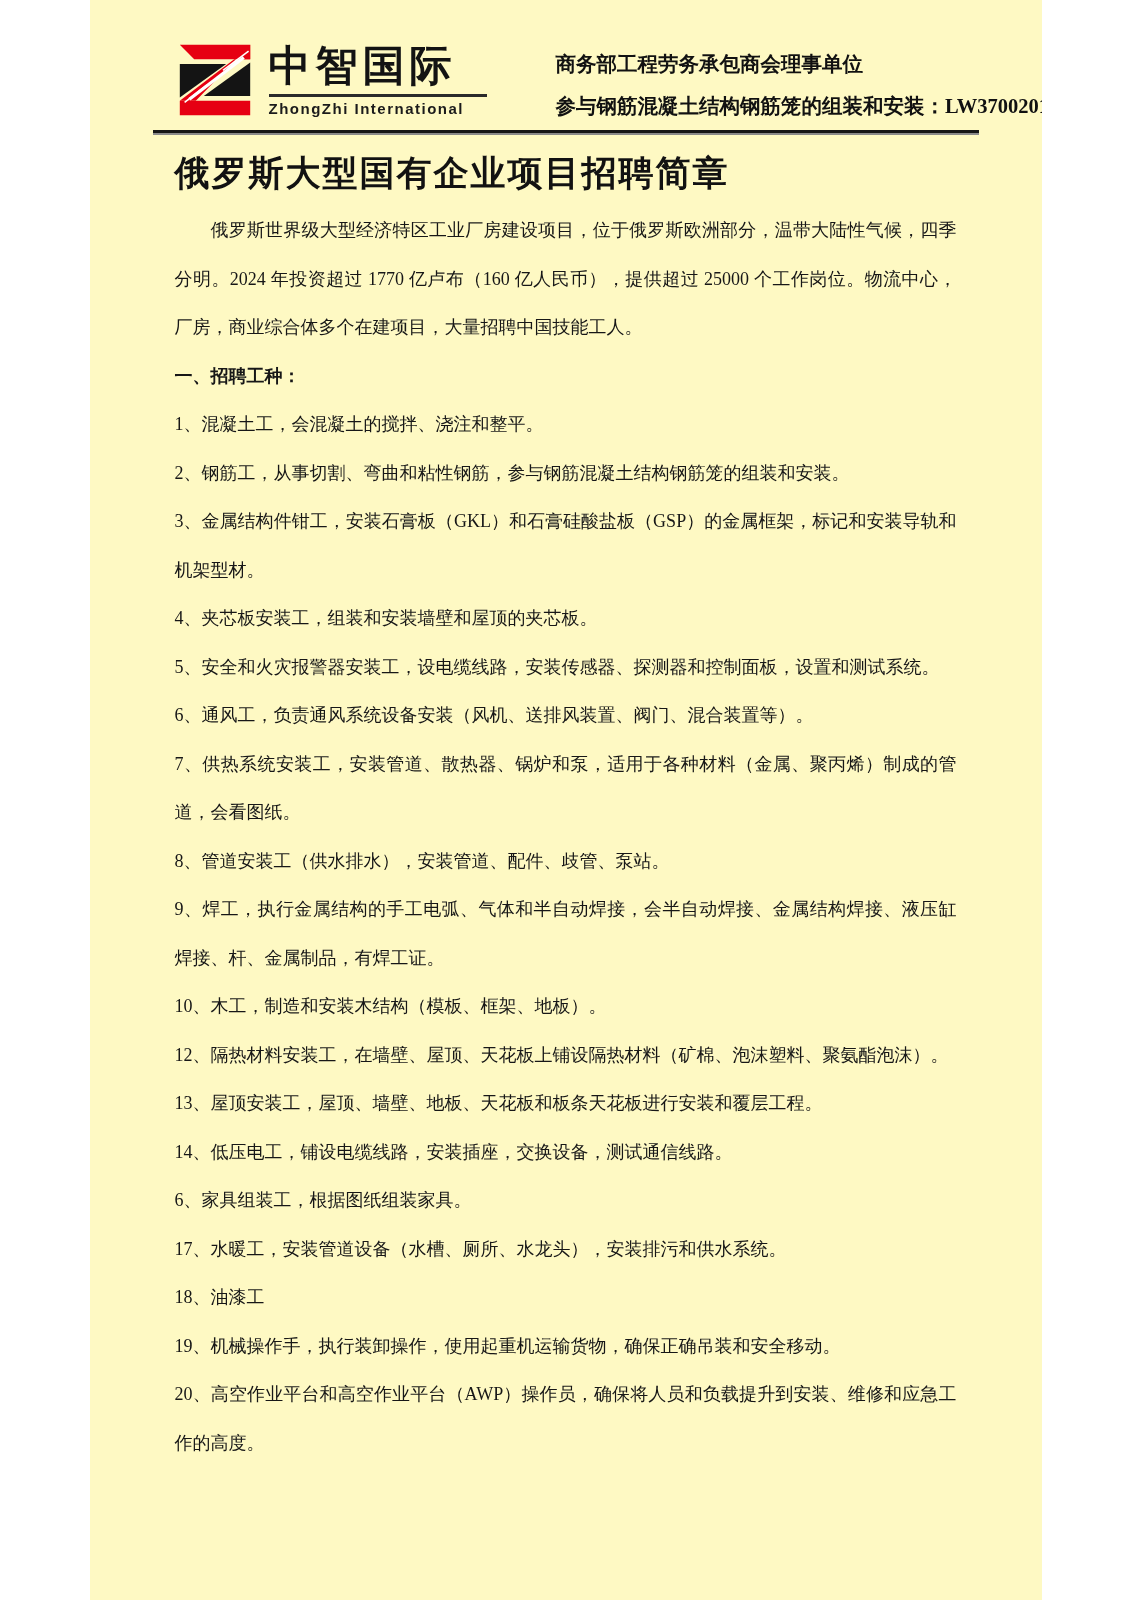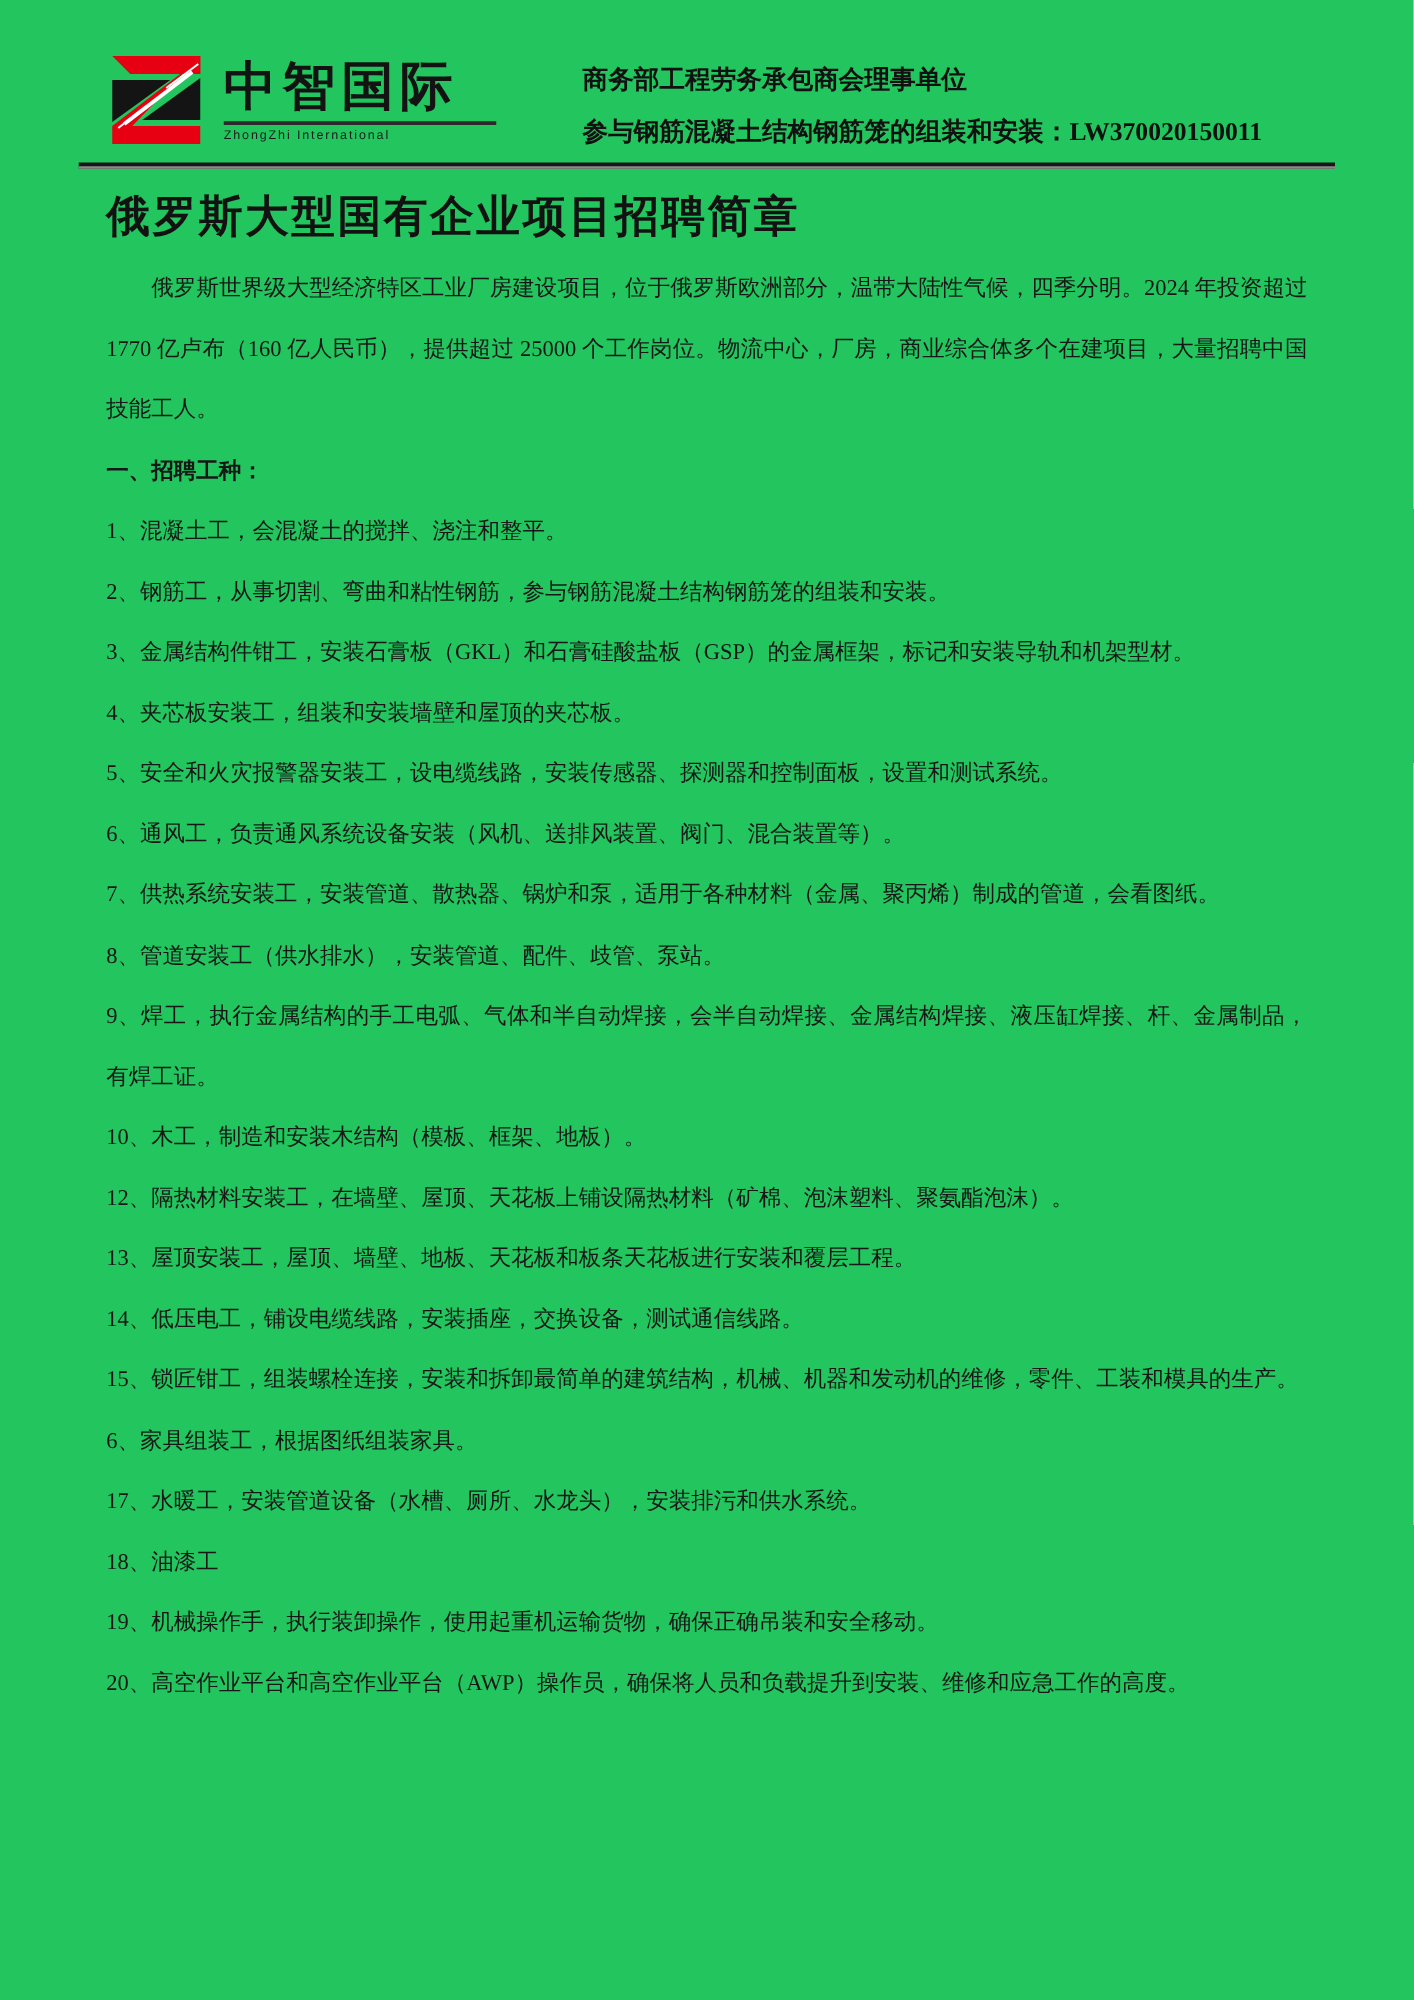--- a/index.html
+++ b/index.html
@@ -1,40 +1,40 @@
 <!DOCTYPE html>
 <html lang="zh"><head>
 <meta charset="utf-8">
 <style>
   * { margin:0; padding:0; box-sizing:border-box; }
   html,body { background:#ffffff; }
   .page {
     position:relative;
-    width:1131px; height:1600px;
+    width:952px; height:1600px;
     margin:0 auto;
-    background:#22c55e;
+    background:#fef9c3;
     color:#171717;
     font-family:"Liberation Serif","DejaVu Serif",serif;
     padding:40px 85px 0 85px;
     overflow:hidden;
   }
   
   .header { display:flex; align-items:flex-start; }
   .logo-block { display:flex; align-items:center; }
   .logo-mark { width:80px; height:80px; flex:0 0 auto; }
   .logo-text { margin-left:14px; width:218px; }
   .company-cn {
     font-family:"Liberation Sans","DejaVu Sans",sans-serif;
     font-weight:900; font-size:42px; line-height:1.1;
     letter-spacing:5px; color:#131313; white-space:nowrap;
   }
   .company-rule { height:3px; background:#2a2a2a; margin:4px 0 3px 0; }
   .company-en {
     font-family:"Liberation Sans","DejaVu Sans",sans-serif;
-    font-weight:normal; font-size:10px; letter-spacing:1.5px;
+    font-weight:bold; font-size:15px; letter-spacing:1.5px;
     color:#1b1b1b; white-space:nowrap;
   }
   .credentials { margin-left:69px; padding-top:14px; }
   .credential-line {
     font-weight:bold; font-size:20.5px; color:#111;
     line-height:1.0; white-space:nowrap;
   }
   .credential-line + .credential-line { margin-top:21px; }
   
   .head-rule {
@@ -105,21 +105,20 @@
     <p class="para job-item">4、夹芯板安装工，组装和安装墙壁和屋顶的夹芯板。</p>
     <p class="para job-item">5、安全和火灾报警器安装工，设电缆线路，安装传感器、探测器和控制面板，设置和测试系统。</p>
     <p class="para job-item">6、通风工，负责通风系统设备安装（风机、送排风装置、阀门、混合装置等）。</p>
     <p class="para job-item">7、供热系统安装工，安装管道、散热器、锅炉和泵，适用于各种材料（金属、聚丙烯）制成的管道，会看图纸。</p>
     <p class="para job-item">8、管道安装工（供水排水），安装管道、配件、歧管、泵站。</p>
     <p class="para job-item">9、焊工，执行金属结构的手工电弧、气体和半自动焊接，会半自动焊接、金属结构焊接、液压缸焊接、杆、金属制品，有焊工证。</p>
     <p class="para job-item">10、木工，制造和安装木结构（模板、框架、地板）。</p>
     <p class="para job-item">12、隔热材料安装工，在墙壁、屋顶、天花板上铺设隔热材料（矿棉、泡沫塑料、聚氨酯泡沫）。</p>
     <p class="para job-item">13、屋顶安装工，屋顶、墙壁、地板、天花板和板条天花板进行安装和覆层工程。</p>
     <p class="para job-item">14、低压电工，铺设电缆线路，安装插座，交换设备，测试通信线路。</p>
-    <p class="para job-item">15、锁匠钳工，组装螺栓连接，安装和拆卸最简单的建筑结构，机械、机器和发动机的维修，零件、工装和模具的生产。</p>
     <p class="para job-item">6、家具组装工，根据图纸组装家具。</p>
     <p class="para job-item">17、水暖工，安装管道设备（水槽、厕所、水龙头），安装排污和供水系统。</p>
     <p class="para job-item">18、油漆工</p>
     <p class="para job-item">19、机械操作手，执行装卸操作，使用起重机运输货物，确保正确吊装和安全移动。</p>
     <p class="para job-item">20、高空作业平台和高空作业平台（AWP）操作员，确保将人员和负载提升到安装、维修和应急工作的高度。</p>
   </div>
 
 </div>
 
 </body></html>

